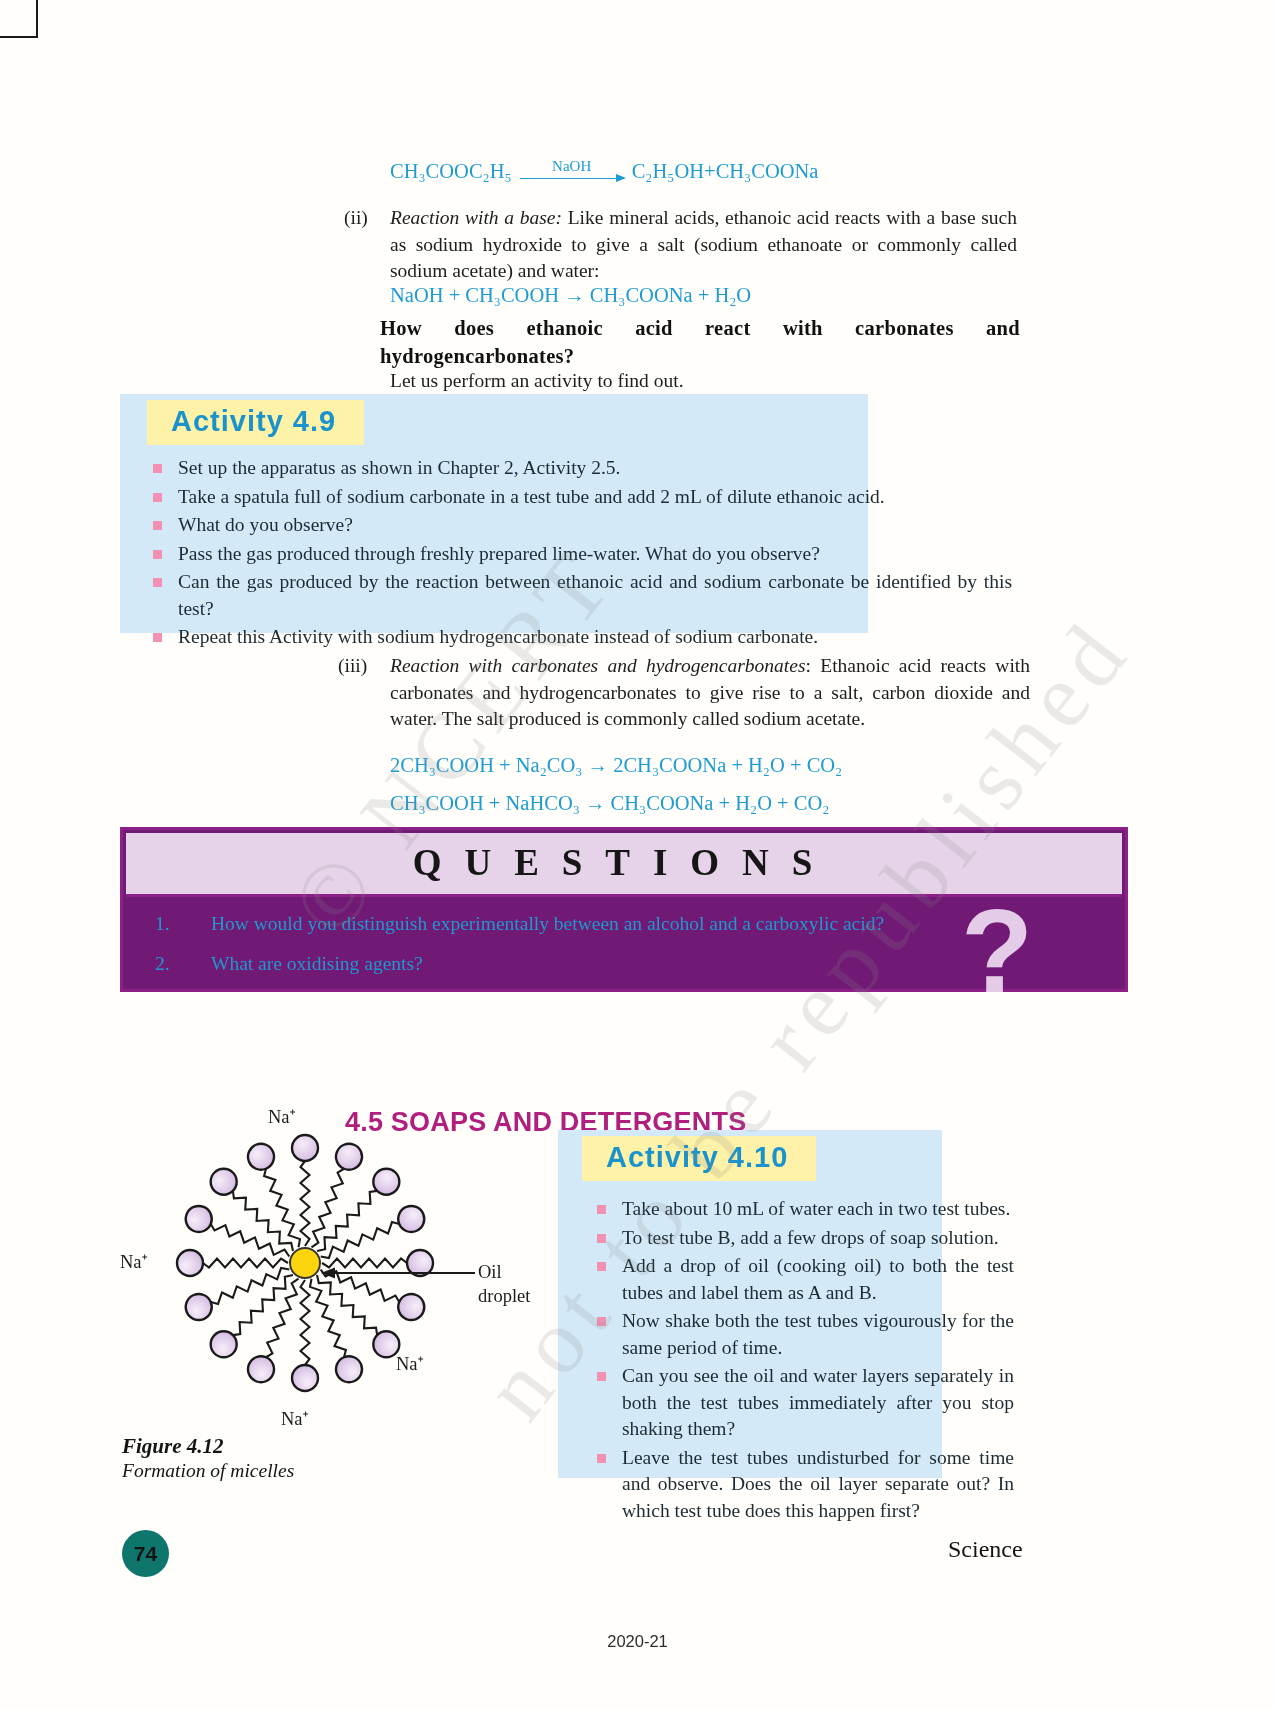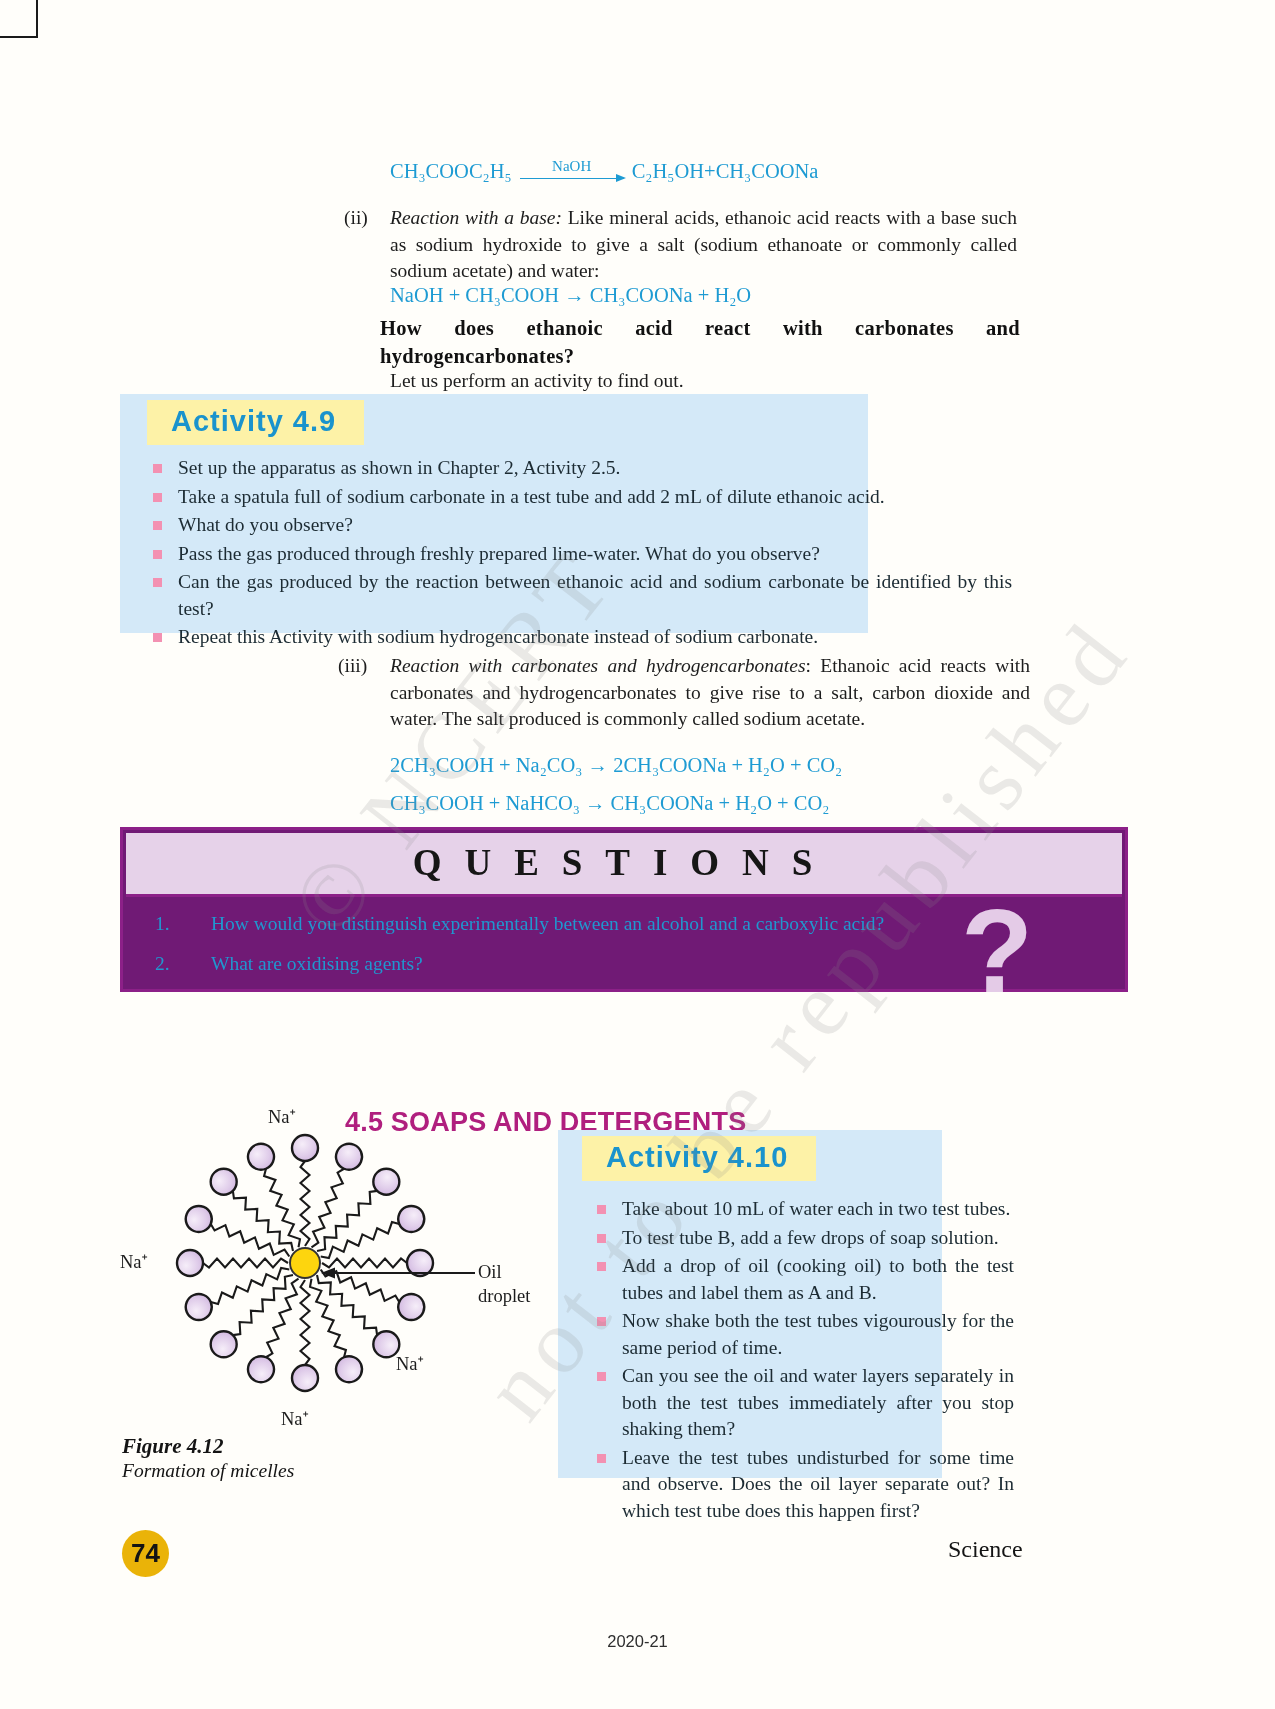--- a/index.html
+++ b/index.html
@@ -79,23 +79,23 @@
   }
 
   
   .fig-label { position:absolute; font-size:18.5px; color:#1c1c1c; white-space:nowrap; }
   .fig-caption-title { position:absolute; font-weight:bold; font-style:italic; font-size:21px; color:#141414; }
   .fig-caption-text  { position:absolute; font-style:italic; font-size:19.5px; color:#141414; }
   .oil-label { position:absolute; font-size:18.5px; line-height:24px; color:#1c1c1c; }
 
   
   .page-badge {
-    position:absolute; width:47px; height:47px; border-radius:50%; background:#eab308;
+    position:absolute; width:47px; height:47px; border-radius:50%; background:#0f766e;
     display:flex; align-items:center; justify-content:center;
-    font-family:"Liberation Sans", sans-serif; font-weight:bold; font-size:26px; color:#141414;
+    font-family:"Liberation Sans", sans-serif; font-weight:bold; font-size:21px; color:#141414;
   }
   .footer-science { position:absolute; font-size:24px; color:#141414; }
   .footer-year { position:absolute; left:0; right:0; text-align:center; font-family:"Liberation Sans", sans-serif; font-size:16.5px; color:#2e2e2e; }
 </style>
 </head>
 <body>
 
 <div class="page">
 
   <div class="crop-v"></div>

